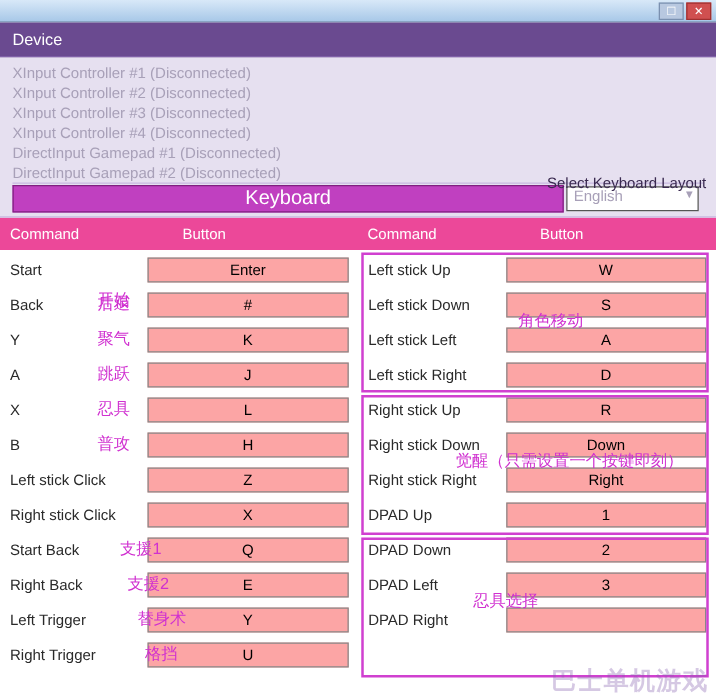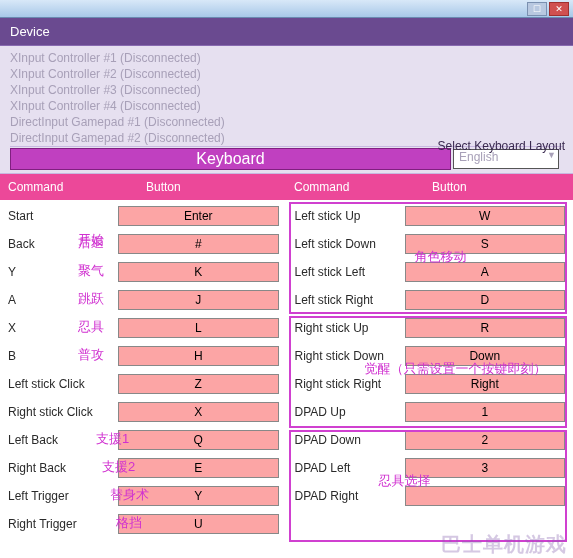--- a/index.html
+++ b/index.html
@@ -209,21 +209,21 @@
       </div>
       <div class="brow">
         <div class="cmd">Left stick Click</div>
         <div class="inp"><input value="Z" style=""></div>
       </div>
       <div class="brow">
         <div class="cmd">Right stick Click</div>
         <div class="inp"><input value="X" style=""></div>
       </div>
       <div class="brow">
-        <div class="cmd">Left Back</div>
+        <div class="cmd">Start Back</div>
         <div class="inp"><input value="Q" style=""></div>
       </div>
       <div class="brow">
         <div class="cmd">Right Back</div>
         <div class="inp"><input value="E" style=""></div>
       </div>
       <div class="brow">
         <div class="cmd">Left Trigger</div>
         <div class="inp"><input value="Y" style=""></div>
       </div>

